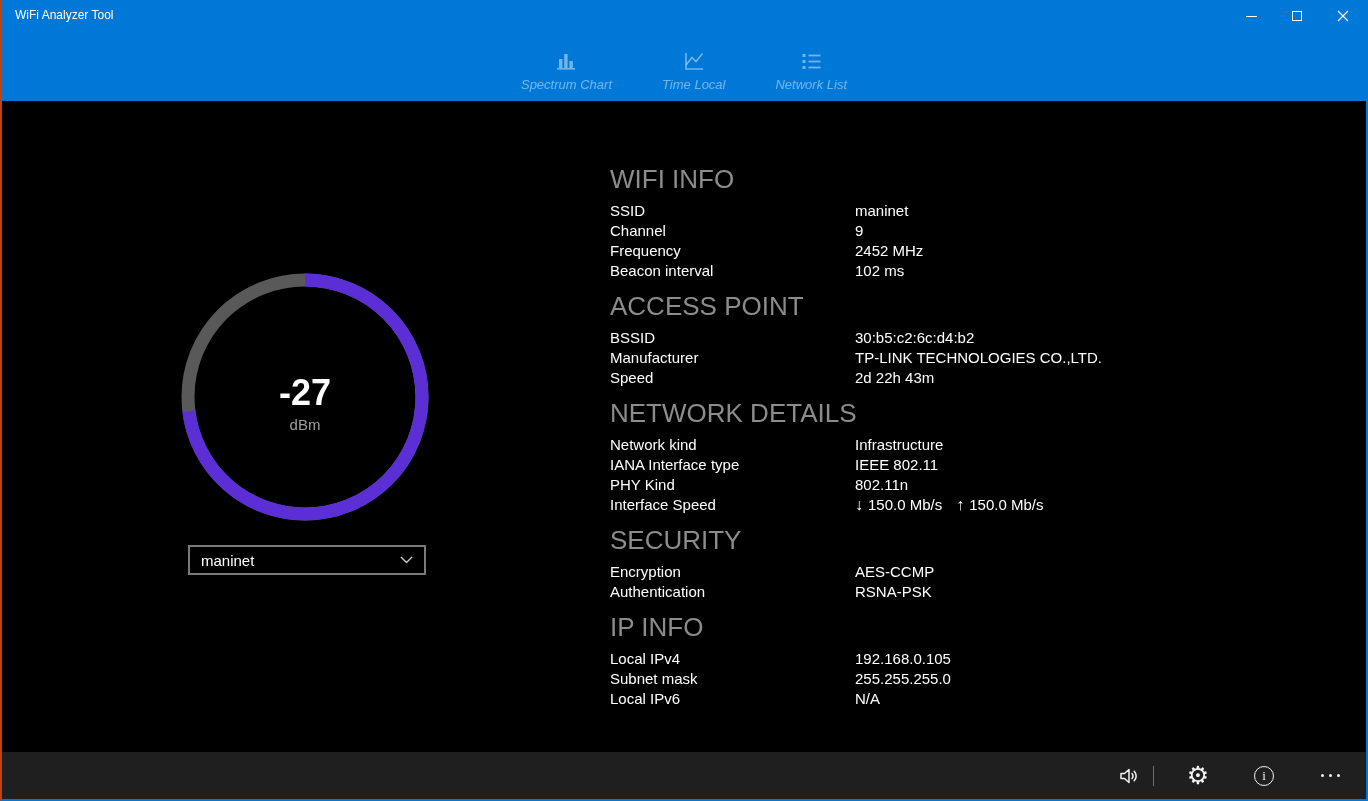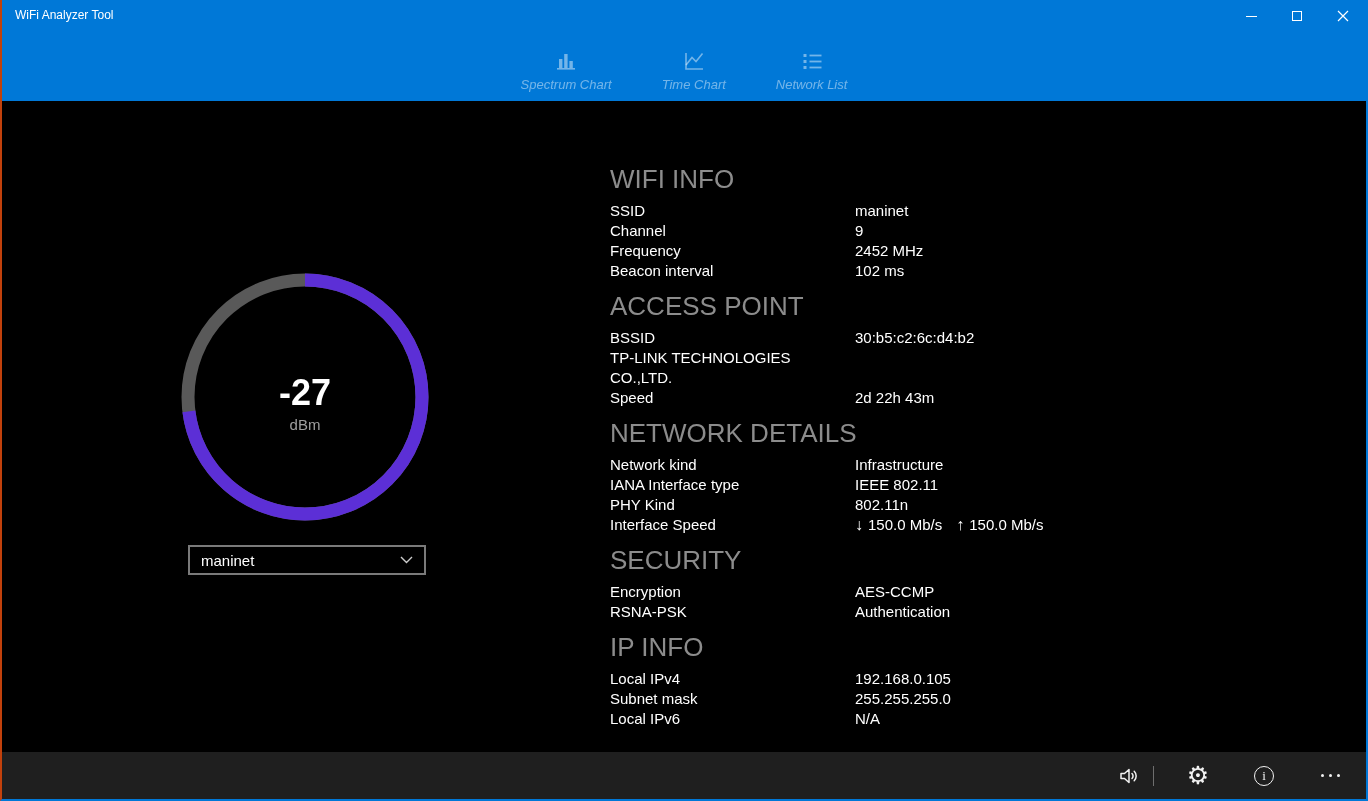--- a/index.html
+++ b/index.html
@@ -95,21 +95,21 @@
         </span>
         <span class="tlabel">Spectrum Chart</span>
       </div>
       <div class="tab">
         <span class="ticon">
           <svg width="26" height="26" viewBox="0 0 26 26" fill="none" stroke="currentColor" stroke-width="1.6">
             <path d="M5 5 V21 H22"></path>
             <path d="M5 17 L11 9.5 L15 13.5 L21.5 5.5"></path>
           </svg>
         </span>
-        <span class="tlabel">Time Chart</span>
+        <span class="tlabel">Time Local</span>
       </div>
       <div class="tab">
         <span class="ticon">
           <svg width="26" height="26" viewBox="0 0 26 26" fill="currentColor">
             <rect x="4.5" y="6" width="3" height="3"></rect>
               <rect x="10.5" y="6.6" width="12" height="1.8"></rect>
             <rect x="4.5" y="12" width="3" height="3"></rect>
               <rect x="10.5" y="12.6" width="12" height="1.8"></rect>
             <rect x="4.5" y="18" width="3" height="3"></rect>
               <rect x="10.5" y="18.6" width="12" height="1.8"></rect>
@@ -162,20 +162,21 @@
         </div>
       </div>
 
       <div class="section">
         <div class="section-title">ACCESS POINT</div>
         <div class="row">
           <span>BSSID</span>
           <span>30:b5:c2:6c:d4:b2</span>
         </div>
         <div class="row">
+          <span>Manufacturer</span>
           <span>TP-LINK TECHNOLOGIES CO.,LTD.</span>
         </div>
         <div class="row">
           <span>Speed</span>
           <span>2d 22h 43m</span>
         </div>
       </div>
 
       <div class="section">
         <div class="section-title">NETWORK DETAILS</div>
@@ -203,22 +204,22 @@
         </div>
       </div>
 
       <div class="section">
         <div class="section-title">SECURITY</div>
         <div class="row">
           <span>Encryption</span>
           <span>AES-CCMP</span>
         </div>
         <div class="row">
+          <span>Authentication</span>
           <span>RSNA-PSK</span>
-          <span>Authentication</span>
         </div>
       </div>
 
       <div class="section">
         <div class="section-title">IP INFO</div>
         <div class="row">
           <span>Local IPv4</span>
           <span>192.168.0.105</span>
         </div>
         <div class="row">

